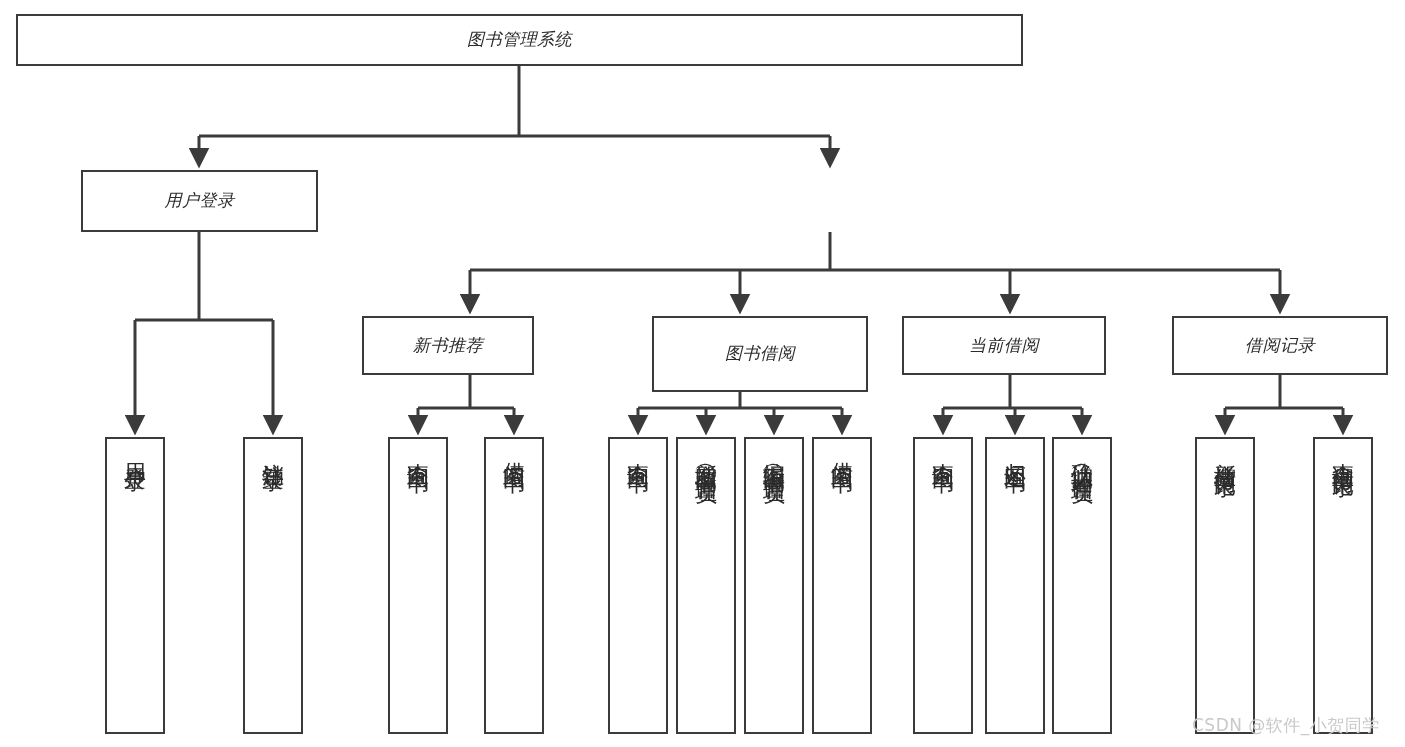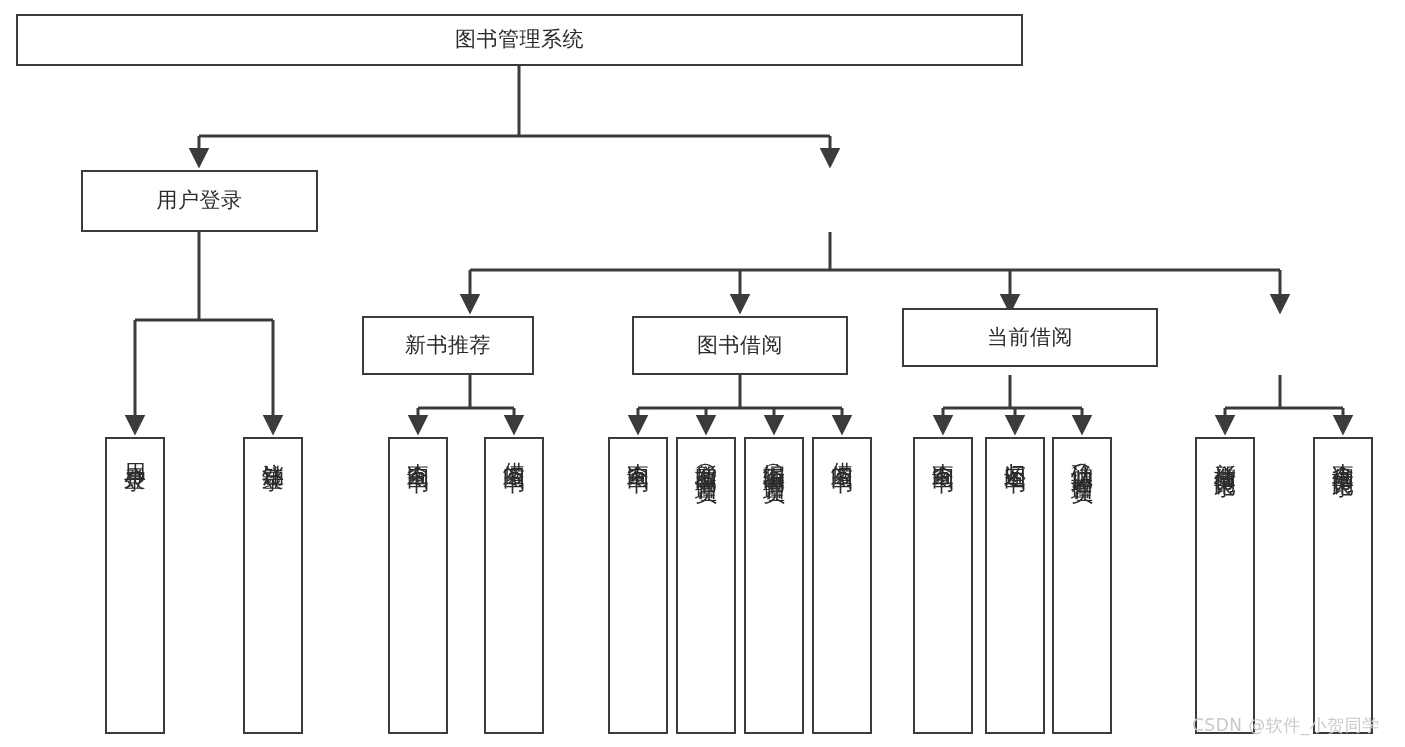--- a/index.html
+++ b/index.html
@@ -36,22 +36,23 @@
     color: #2b2b2b;
     z-index: 2;
   }
   .node .label {
     display: block;
     text-align: center;
     line-height: 1.12;
     letter-spacing: 0.5px;
   }
   .node.horizontal .label {
-    font-size: 21px;
+    font-size: 17px;
     white-space: nowrap;
+    font-style: italic;
   }
   
   .node.vertical {
     align-items: flex-start;
     padding-top: 6px;
   }
   .node.vertical .label {
     writing-mode: vertical-rl;
     text-orientation: upright;
     font-size: 22px;
@@ -128,25 +129,28 @@
     <span class="label">图书管理系统</span>
   </div>
 
   <div class="node horizontal" style="left: 81px; top: 170px; width: 237px; height: 62px;">
     <span class="label">用户登录</span>
   </div>
 
   <div class="node horizontal" style="left: 362px; top: 316px; width: 172px; height: 59px;">
     <span class="label">新书推荐</span>
   </div>
-  <div class="node horizontal" style="left: 632px; top: 316px; width: 216px; height: 59px;">
+  <div class="node horizontal" style="left: 652px; top: 316px; width: 216px; height: 76px;">
     <span class="label">图书借阅</span>
   </div>
-  <div class="node horizontal" style="left: 902px; top: 308px; width: 256px; height: 59px;">
+  <div class="node horizontal" style="left: 902px; top: 316px; width: 204px; height: 59px;">
     <span class="label">当前借阅</span>
+  </div>
+  <div class="node horizontal" style="left: 1172px; top: 316px; width: 216px; height: 59px;">
+    <span class="label">借阅记录</span>
   </div>
 
   <div class="node vertical" style="left: 105px; top: 437px; width: 60px; height: 297px;">
     <span class="label">用户登录</span>
   </div>
   <div class="node vertical" style="left: 243px; top: 437px; width: 60px; height: 297px;">
     <span class="label">注销登录</span>
   </div>
   <div class="node vertical" style="left: 388px; top: 437px; width: 60px; height: 297px;">
     <span class="label">查询图书</span>

